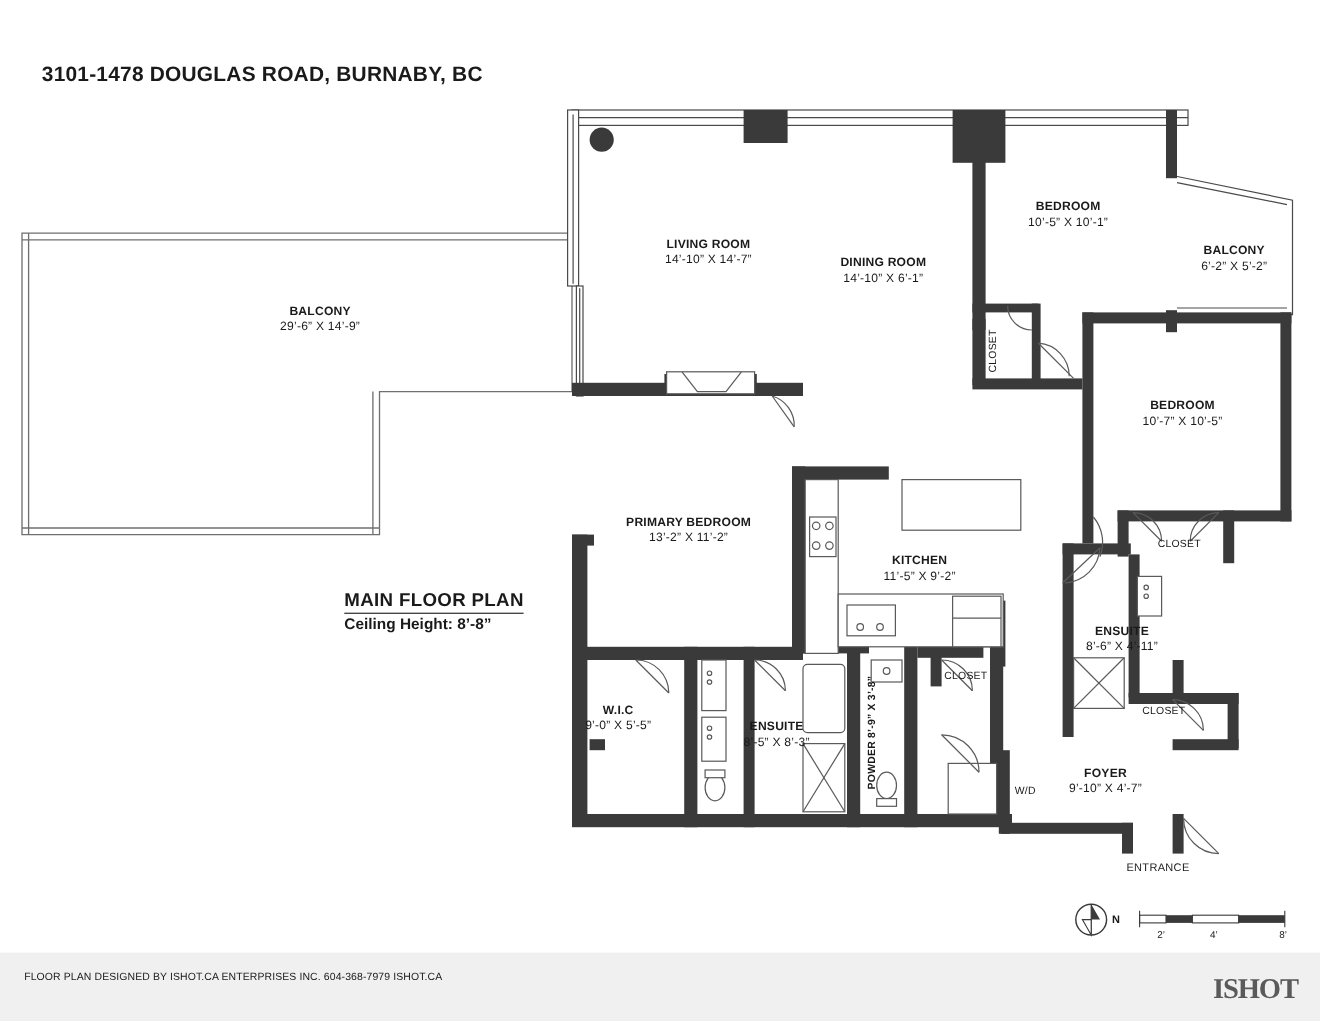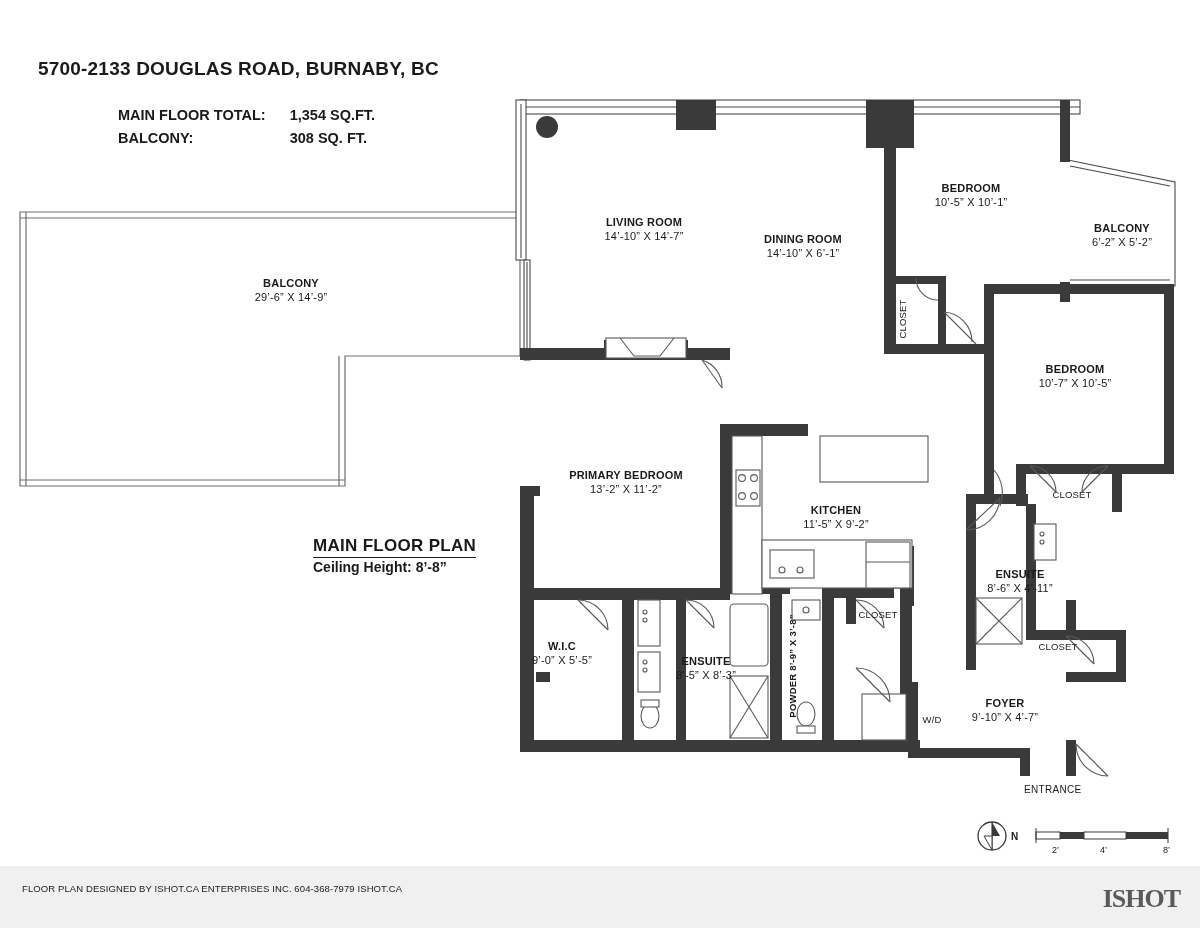--- a/index.html
+++ b/index.html
@@ -129,36 +129,22 @@
     font-size: 10px;
     letter-spacing: .3px;
     white-space: nowrap;
   }
 </style>
 </head>
 <body>
 
 <div id="page">
 
-  <div class="addr-title">5700-2133 DOUGLAS ROAD, BURNABY, BC</div>
-
-  <div class="totals">
-    <table>
-      <tbody>
-          <tr>
-        <td>MAIN FLOOR TOTAL:</td>
-        <td class="val">1,354 SQ.FT.</td>
-      </tr>
-      <tr>
-        <td>BALCONY:</td>
-        <td class="val">308 SQ. FT.</td>
-      </tr>
-    </tbody>
-      </table>
-  </div>
+  <div class="addr-title">3101-1478 DOUGLAS ROAD, BURNABY, BC</div>
+
 
   <svg class="svgwrap" width="1200" height="866">
     <g fill="none" stroke="#3a3a3a" stroke-width="1.2">
 
       <g stroke="#6f6f6f" stroke-width="1.2">
         <path d="M20 212 L520 212 L520 356 L345 356 L345 486 L20 486 Z" fill="none"></path>
         <path d="M20 218 L516 218"></path>
         <path d="M26 212 L26 486"></path>
         <path d="M20 480 L345 480"></path>
         <path d="M339 356 L339 486"></path>

